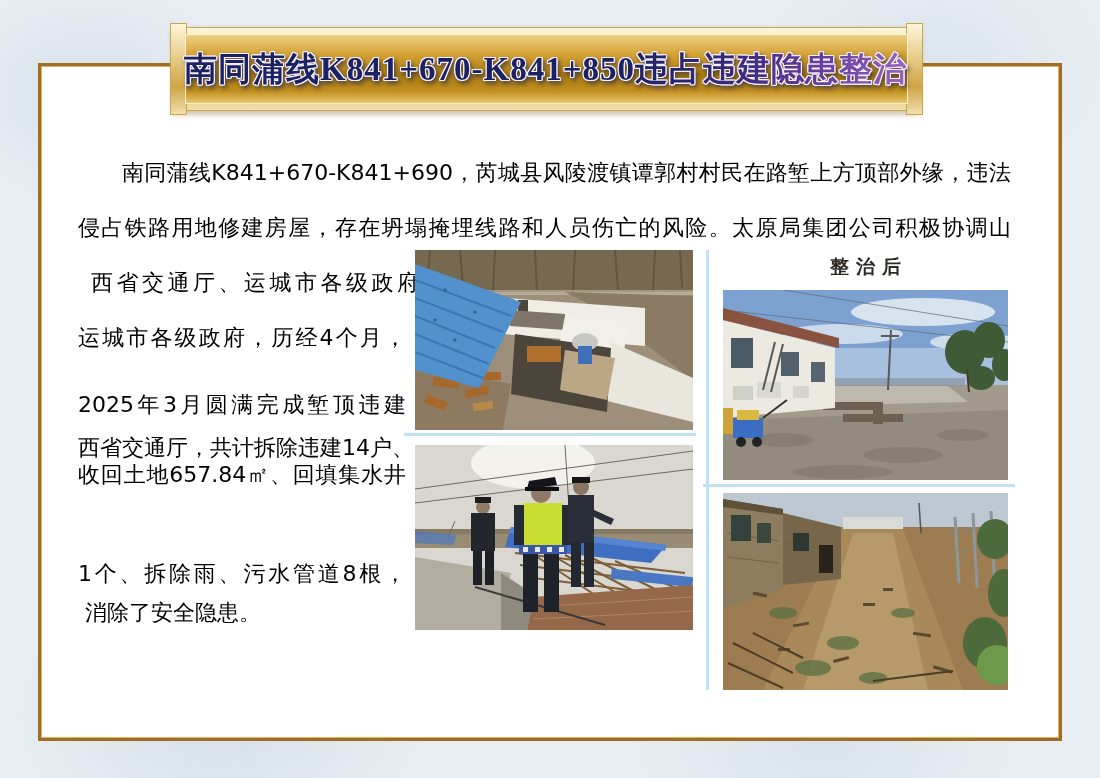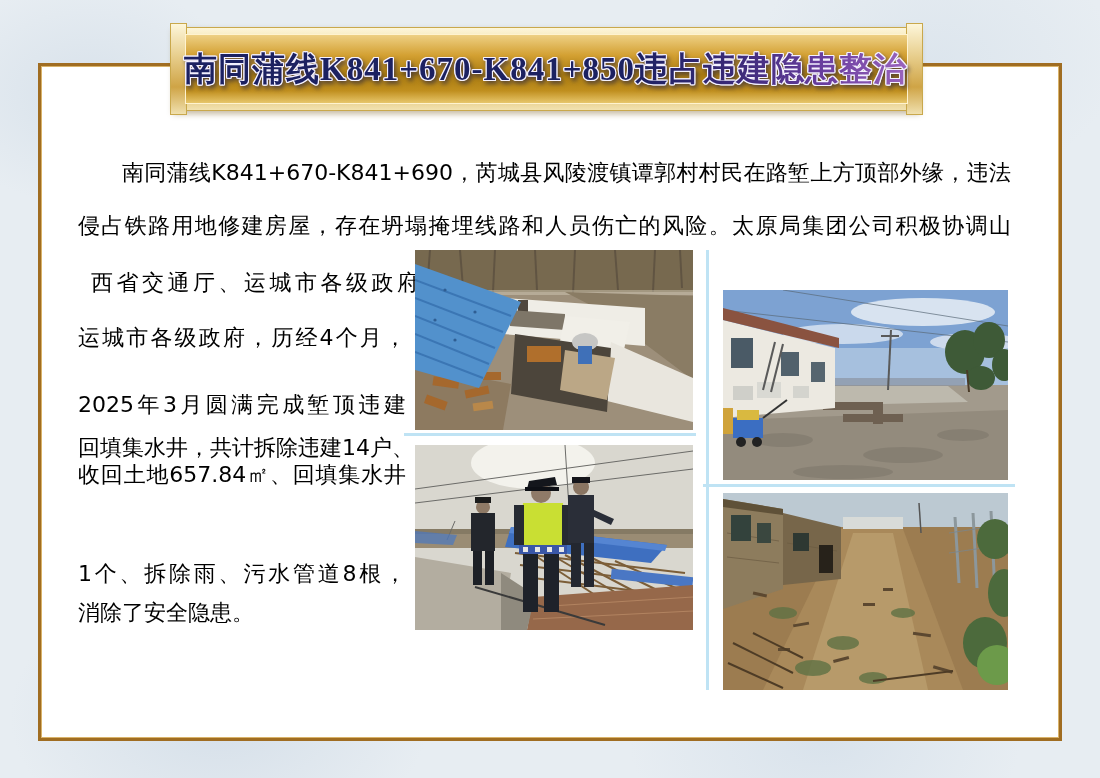--- a/index.html
+++ b/index.html
@@ -52,21 +52,21 @@
     -webkit-background-clip:text;background-clip:text;color:transparent;
     filter:drop-shadow(1px 0 0 #f4f1ff) drop-shadow(-1px 0 0 #f4f1ff)
            drop-shadow(0 1px 0 #f4f1ff) drop-shadow(0 -1px 0 #f4f1ff)
            drop-shadow(2px 3px 2px rgba(30,30,70,.55));
   }
   
   .txt{
     position:absolute;color:#000;font-size:22px;line-height:30px;
     text-align:justify;text-align-last:justify;white-space:nowrap;
   }
-  .txt.lastline{text-align-last:left;}
+  .txt.lastline{text-align-last:left;margin-left:7px;}
   .para-line{left:78px;width:933px;}
   .indent{text-indent:2em;}
   .col-line{left:78px;width:328px;}
   
   .photo{position:absolute;overflow:hidden;background:#cfcfc7;}
   .photo svg{display:block;width:100%;height:100%;}
   .caption{
     position:absolute;color:#2e2823;font-weight:bold;font-size:19px;
     text-align:center;letter-spacing:7px;text-indent:7px;
   }
@@ -80,34 +80,35 @@
   <div class="card"></div>
 
   <div class="banner">
     <div class="banner-frame"></div>
     <div class="banner-inner">
       <h1 class="banner-title">南同蒲线K841+670-K841+850违占违建隐患整治</h1>
     </div>
   </div>
 
   <div class="txt para-line indent" style="top:158px;">南同蒲线K841+670-K841+690，芮城县风陵渡镇谭郭村村民在路堑上方顶部外缘，违法</div>
-  <div class="txt para-line" style="top:213px;font-family:Liberation Mono, monospace;">侵占铁路用地修建房屋，存在坍塌掩埋线路和人员伤亡的风险。太原局集团公司积极协调山</div>
+  <div class="txt para-line" style="top:213px;">侵占铁路用地修建房屋，存在坍塌掩埋线路和人员伤亡的风险。太原局集团公司积极协调山</div>
 
   <div class="txt col-line" style="top:268px;margin-left:13px;">西省交通厅、运城市各级政府</div>
   <div class="txt col-line" style="top:323px;">运城市各级政府，历经4个月，</div>
   <div class="txt col-line" style="top:378px;margin-top:12px;">2025年3月圆满完成堑顶违建</div>
-  <div class="txt col-line" style="top:433px;">回填集水井，共计拆除违建14户、</div>
+  <div class="txt col-line" style="top:433px;">西省交通厅，共计拆除违建14户、</div>
   <div class="txt col-line" style="top:460px;">收回土地657.84㎡、回填集水井</div>
   <div class="txt col-line" style="top:543px;margin-top:16px;">1个、拆除雨、污水管道8根，</div>
   <div class="txt col-line lastline" style="top:598px;">消除了安全隐患。</div>
 
   <div class="divider" style="left:706px;top:250px;width:3px;height:440px;"></div>
   <div class="divider" style="left:404px;top:433px;width:292px;height:3px;"></div>
   <div class="divider" style="left:703px;top:484px;width:312px;height:3px;"></div>
 
+  <div class="caption" style="left:723px;top:254px;width:285px;">整治后</div>
 
 
   <div class="photo" style="left:415px;top:250px;width:278px;height:180px;">
     <svg viewBox="0 0 278 180" preserveAspectRatio="none">
       <rect width="278" height="180" fill="#9d8f7a"></rect>
       <rect width="278" height="42" fill="#77694f"></rect>
       <g stroke="#5d5140" stroke-width="2" opacity="0.85">
         <line x1="15" y1="0" x2="12" y2="40"></line>
           <line x1="45" y1="0" x2="48" y2="38"></line>
         <line x1="80" y1="0" x2="78" y2="42"></line>

